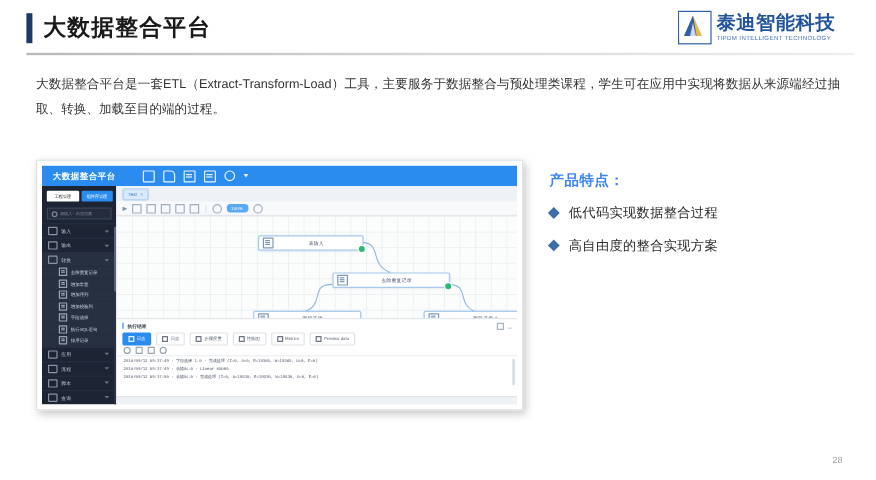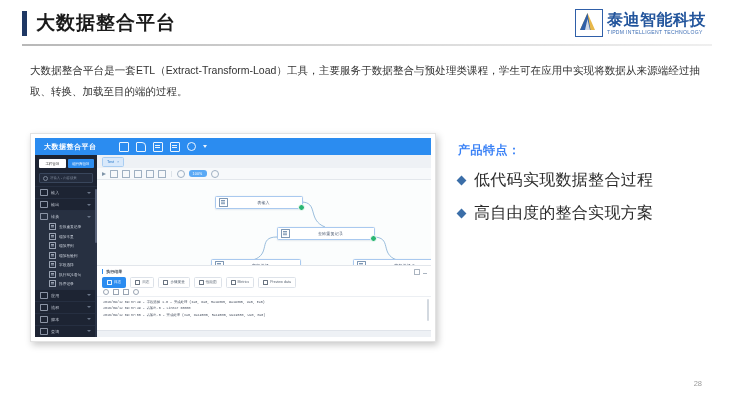--- a/index.html
+++ b/index.html
@@ -40,21 +40,21 @@
   .header-rule {
     position: absolute;
     left: 22px; top: 44px;
     width: 690px; height: 2px;
     background: linear-gradient(to right, #b8b8b8, #dcdcdc 60%, #efefef);
   }
 
   
   .logo-wrap {
     position: absolute;
-    right: 24px; top: 9px;
+    right: 34px; top: 9px;
     display: flex;
     align-items: center;
     gap: 4px;
   }
   .logo-mark {
     width: 26px; height: 26px;
     border: 1.6px solid #2f5fa8;
     position: relative;
     background: #fff;
     flex: 0 0 auto;
@@ -551,21 +551,21 @@
     margin-bottom: 12px;
   }
   .feat-dia {
     width: 7px; height: 7px;
     background: #3b6ea8;
     transform: rotate(45deg);
     margin-right: 9px;
     flex: 0 0 auto;
   }
   .feat-txt {
-    font-size: 16px;
+    font-size: 11px;
     color: #2a2a2a;
     white-space: nowrap;
     letter-spacing: 0.3px;
   }
 
   
   .page-num {
     position: absolute;
     right: 28px; bottom: 12px;
     font-size: 7.5px;

